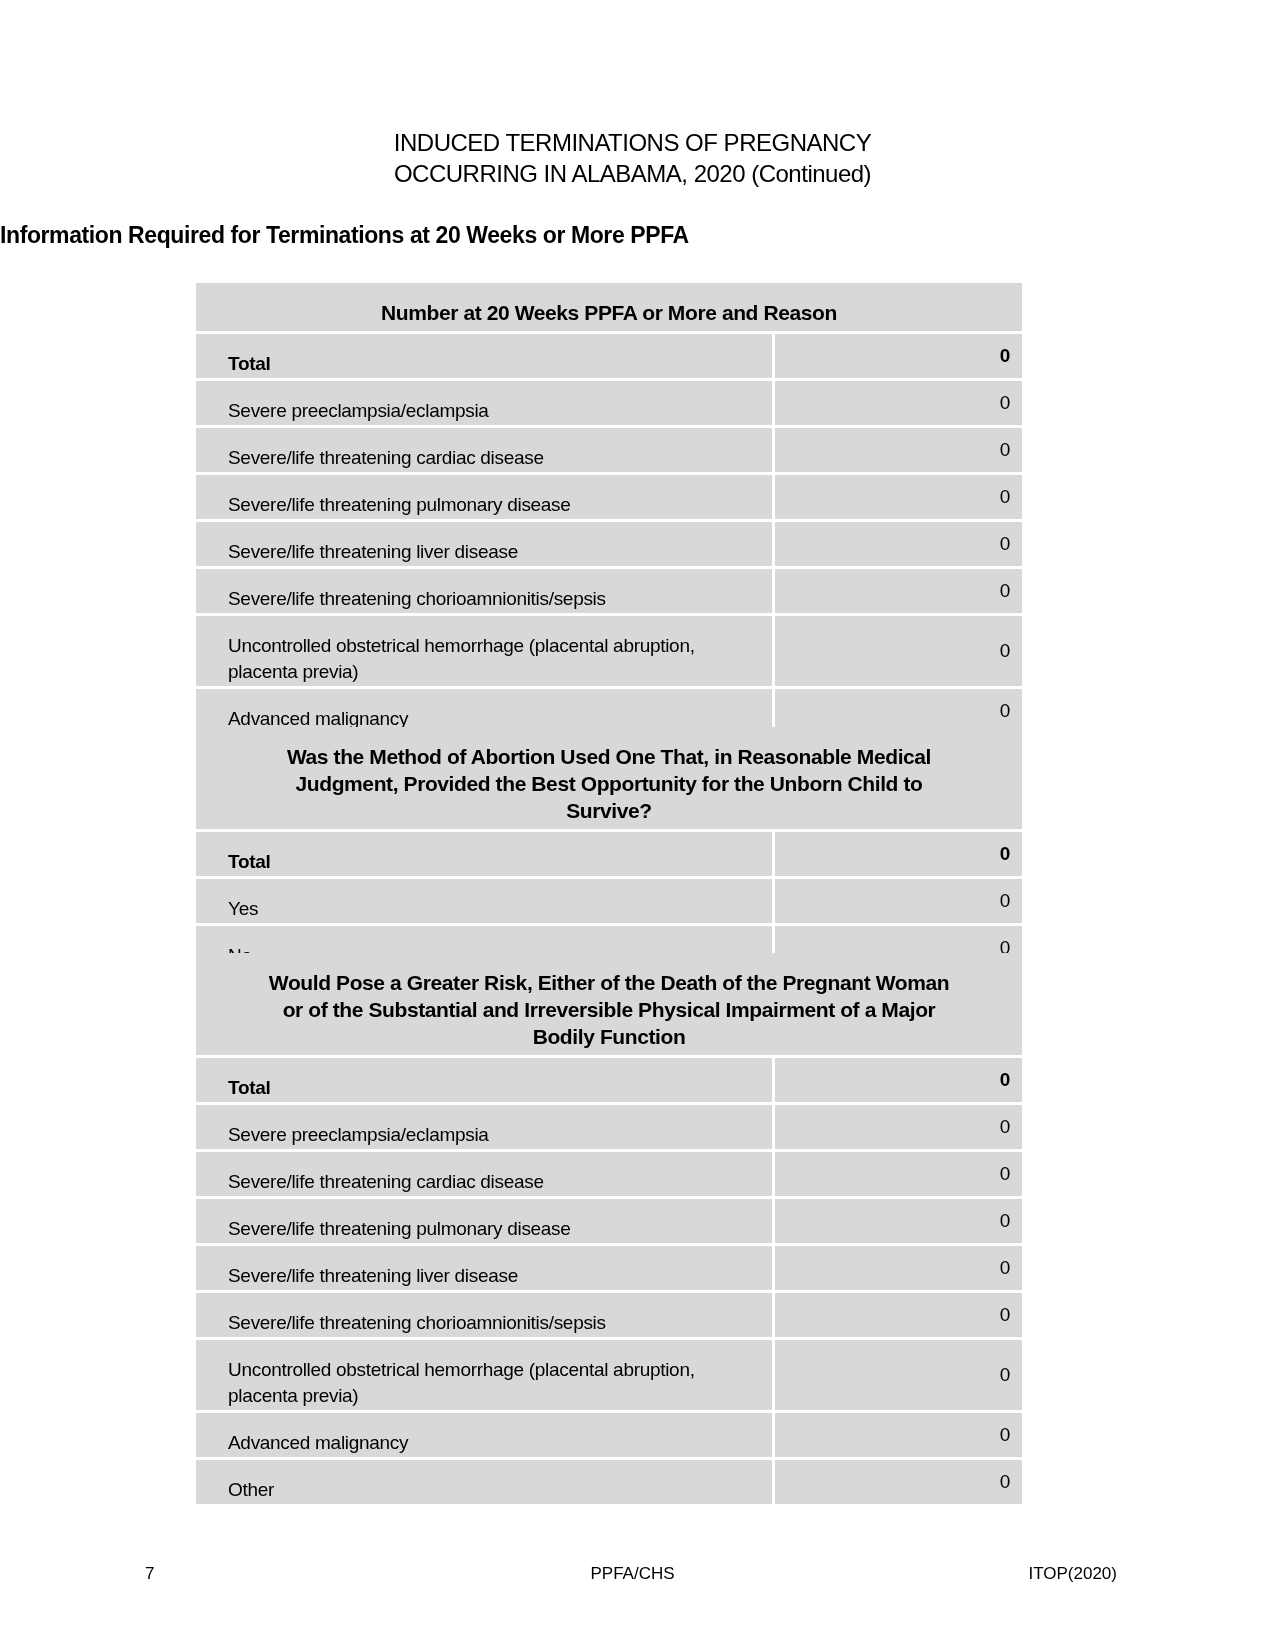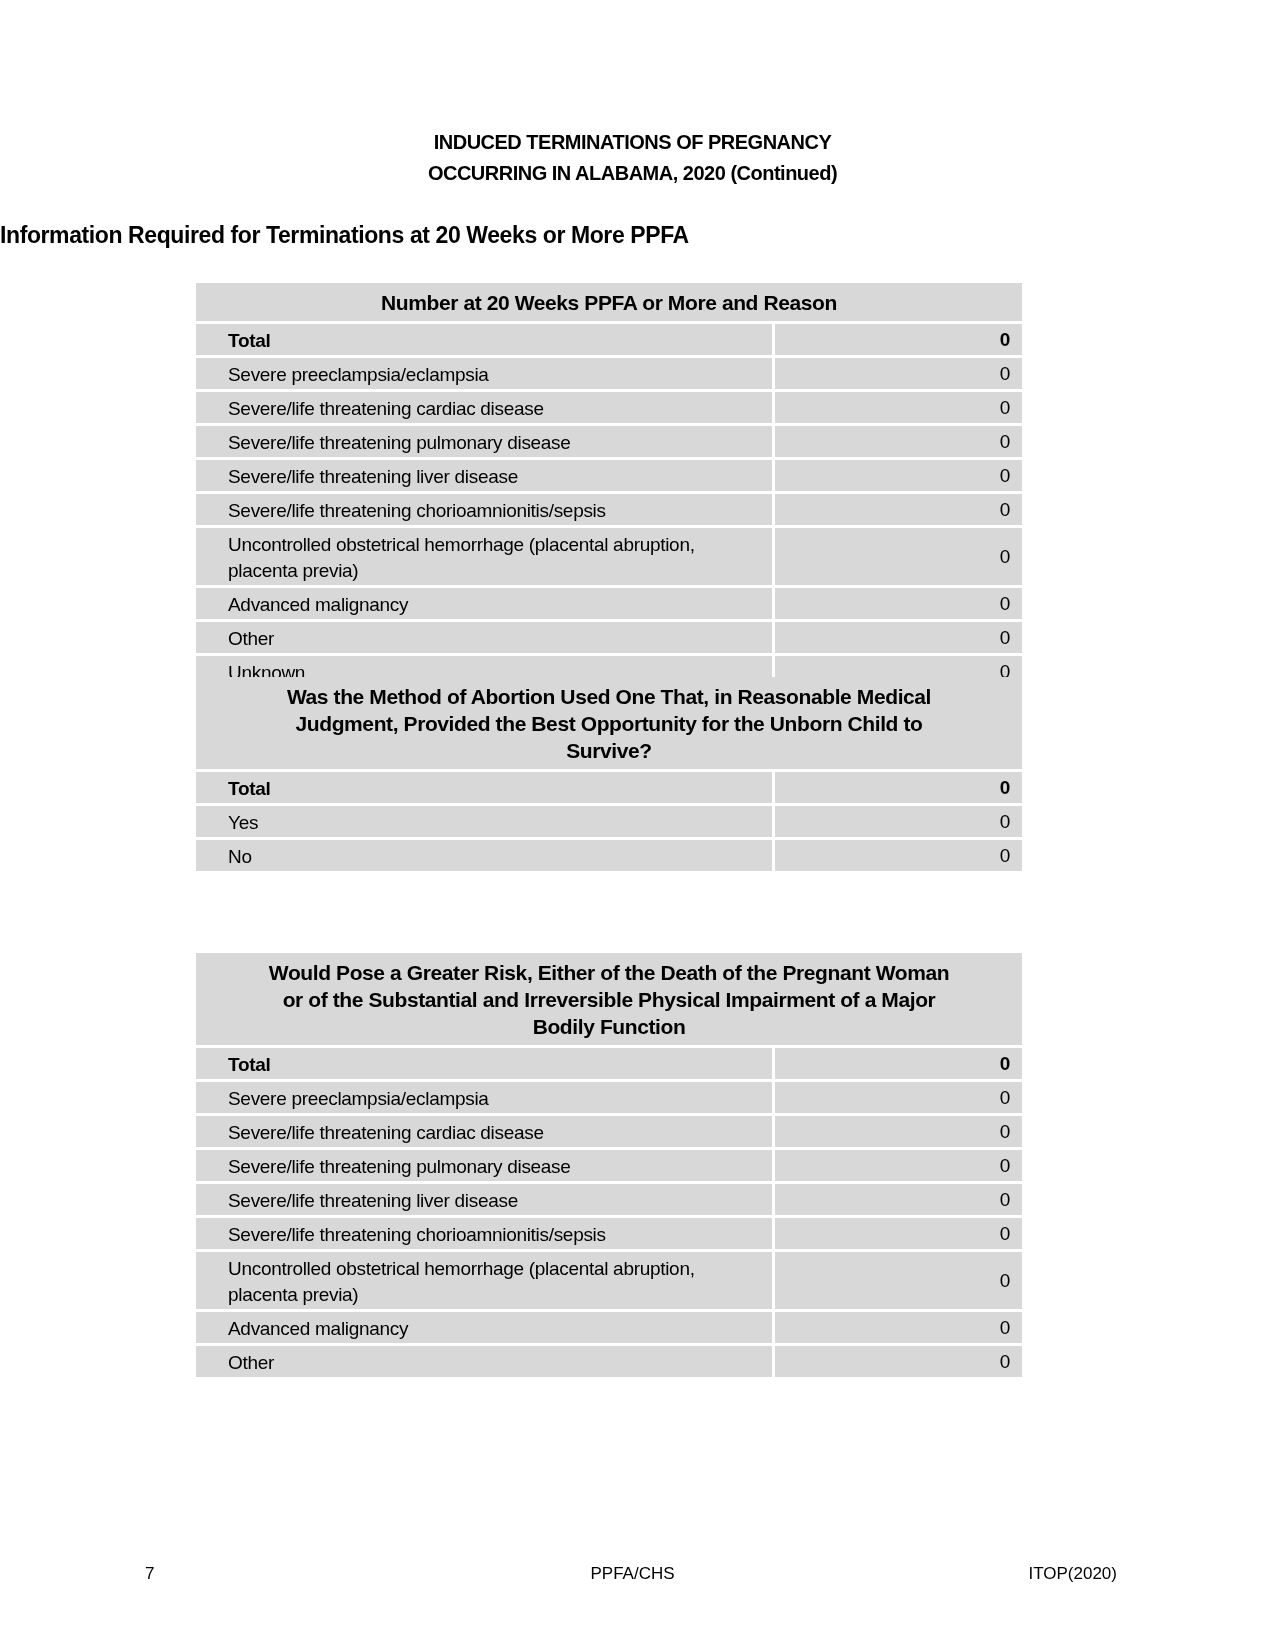--- a/index.html
+++ b/index.html
@@ -3,42 +3,42 @@
 <meta charset="utf-8">
 <style>
   *{margin:0;padding:0;box-sizing:border-box;}
   html,body{background:#fff;}
   body{
     width:1265px;height:1638px;position:relative;overflow:hidden;
     font-family:"Liberation Sans",sans-serif;color:#000;
   }
   .page-title{
     position:absolute;top:127px;left:0;width:100%;text-align:center;
-    font-weight:bold;font-size:20px;line-height:31px;letter-spacing:-0.5px;
+    font-weight:normal;font-size:24px;line-height:31px;letter-spacing:-0.5px;
   }
   .page-subtitle{
     position:absolute;top:222px;left:0;width:100%;
     font-weight:bold;font-size:23px;letter-spacing:-0.4px;
   }
   .tbl{position:absolute;left:196px;width:826px;}
   #tbl-reason{top:283px;}
-  #tbl-method{top:677px;}
+  #tbl-method{top:727px;}
   #tbl-basis{top:953px;}
   .tbl-header{
-    background:#d8d8d8;margin-bottom:3px;padding:6px 0 5px 0;text-align:center;
+    background:#d8d8d8;margin-bottom:3px;padding:16px 0 5px 0;text-align:center;
     font-weight:bold;font-size:21px;line-height:27px;letter-spacing:-0.4px;
   }
   .hline{white-space:nowrap;}
   .row{
     display:flex;background:#d8d8d8;margin-bottom:3px;min-height:28px;
     font-size:19px;letter-spacing:-0.3px;
   }
   .row.bold{font-weight:bold;}
   .lab{
-    width:576px;padding:4px 8px 1px 32px;display:flex;align-items:center;
+    width:576px;padding:17px 8px 1px 32px;display:flex;align-items:center;
     line-height:26px;
     border-radius:6px;
   }
   .val{
     flex:1;border-left:3px solid #fff;display:flex;align-items:center;
     justify-content:flex-end;padding-right:12px;
   }
   .footer{position:absolute;top:1564px;left:0;width:100%;height:24px;font-size:17px;}
   .footer .pg{position:absolute;left:145px;top:0;}
   .footer .ctr{position:absolute;left:0;top:0;width:100%;text-align:center;}

